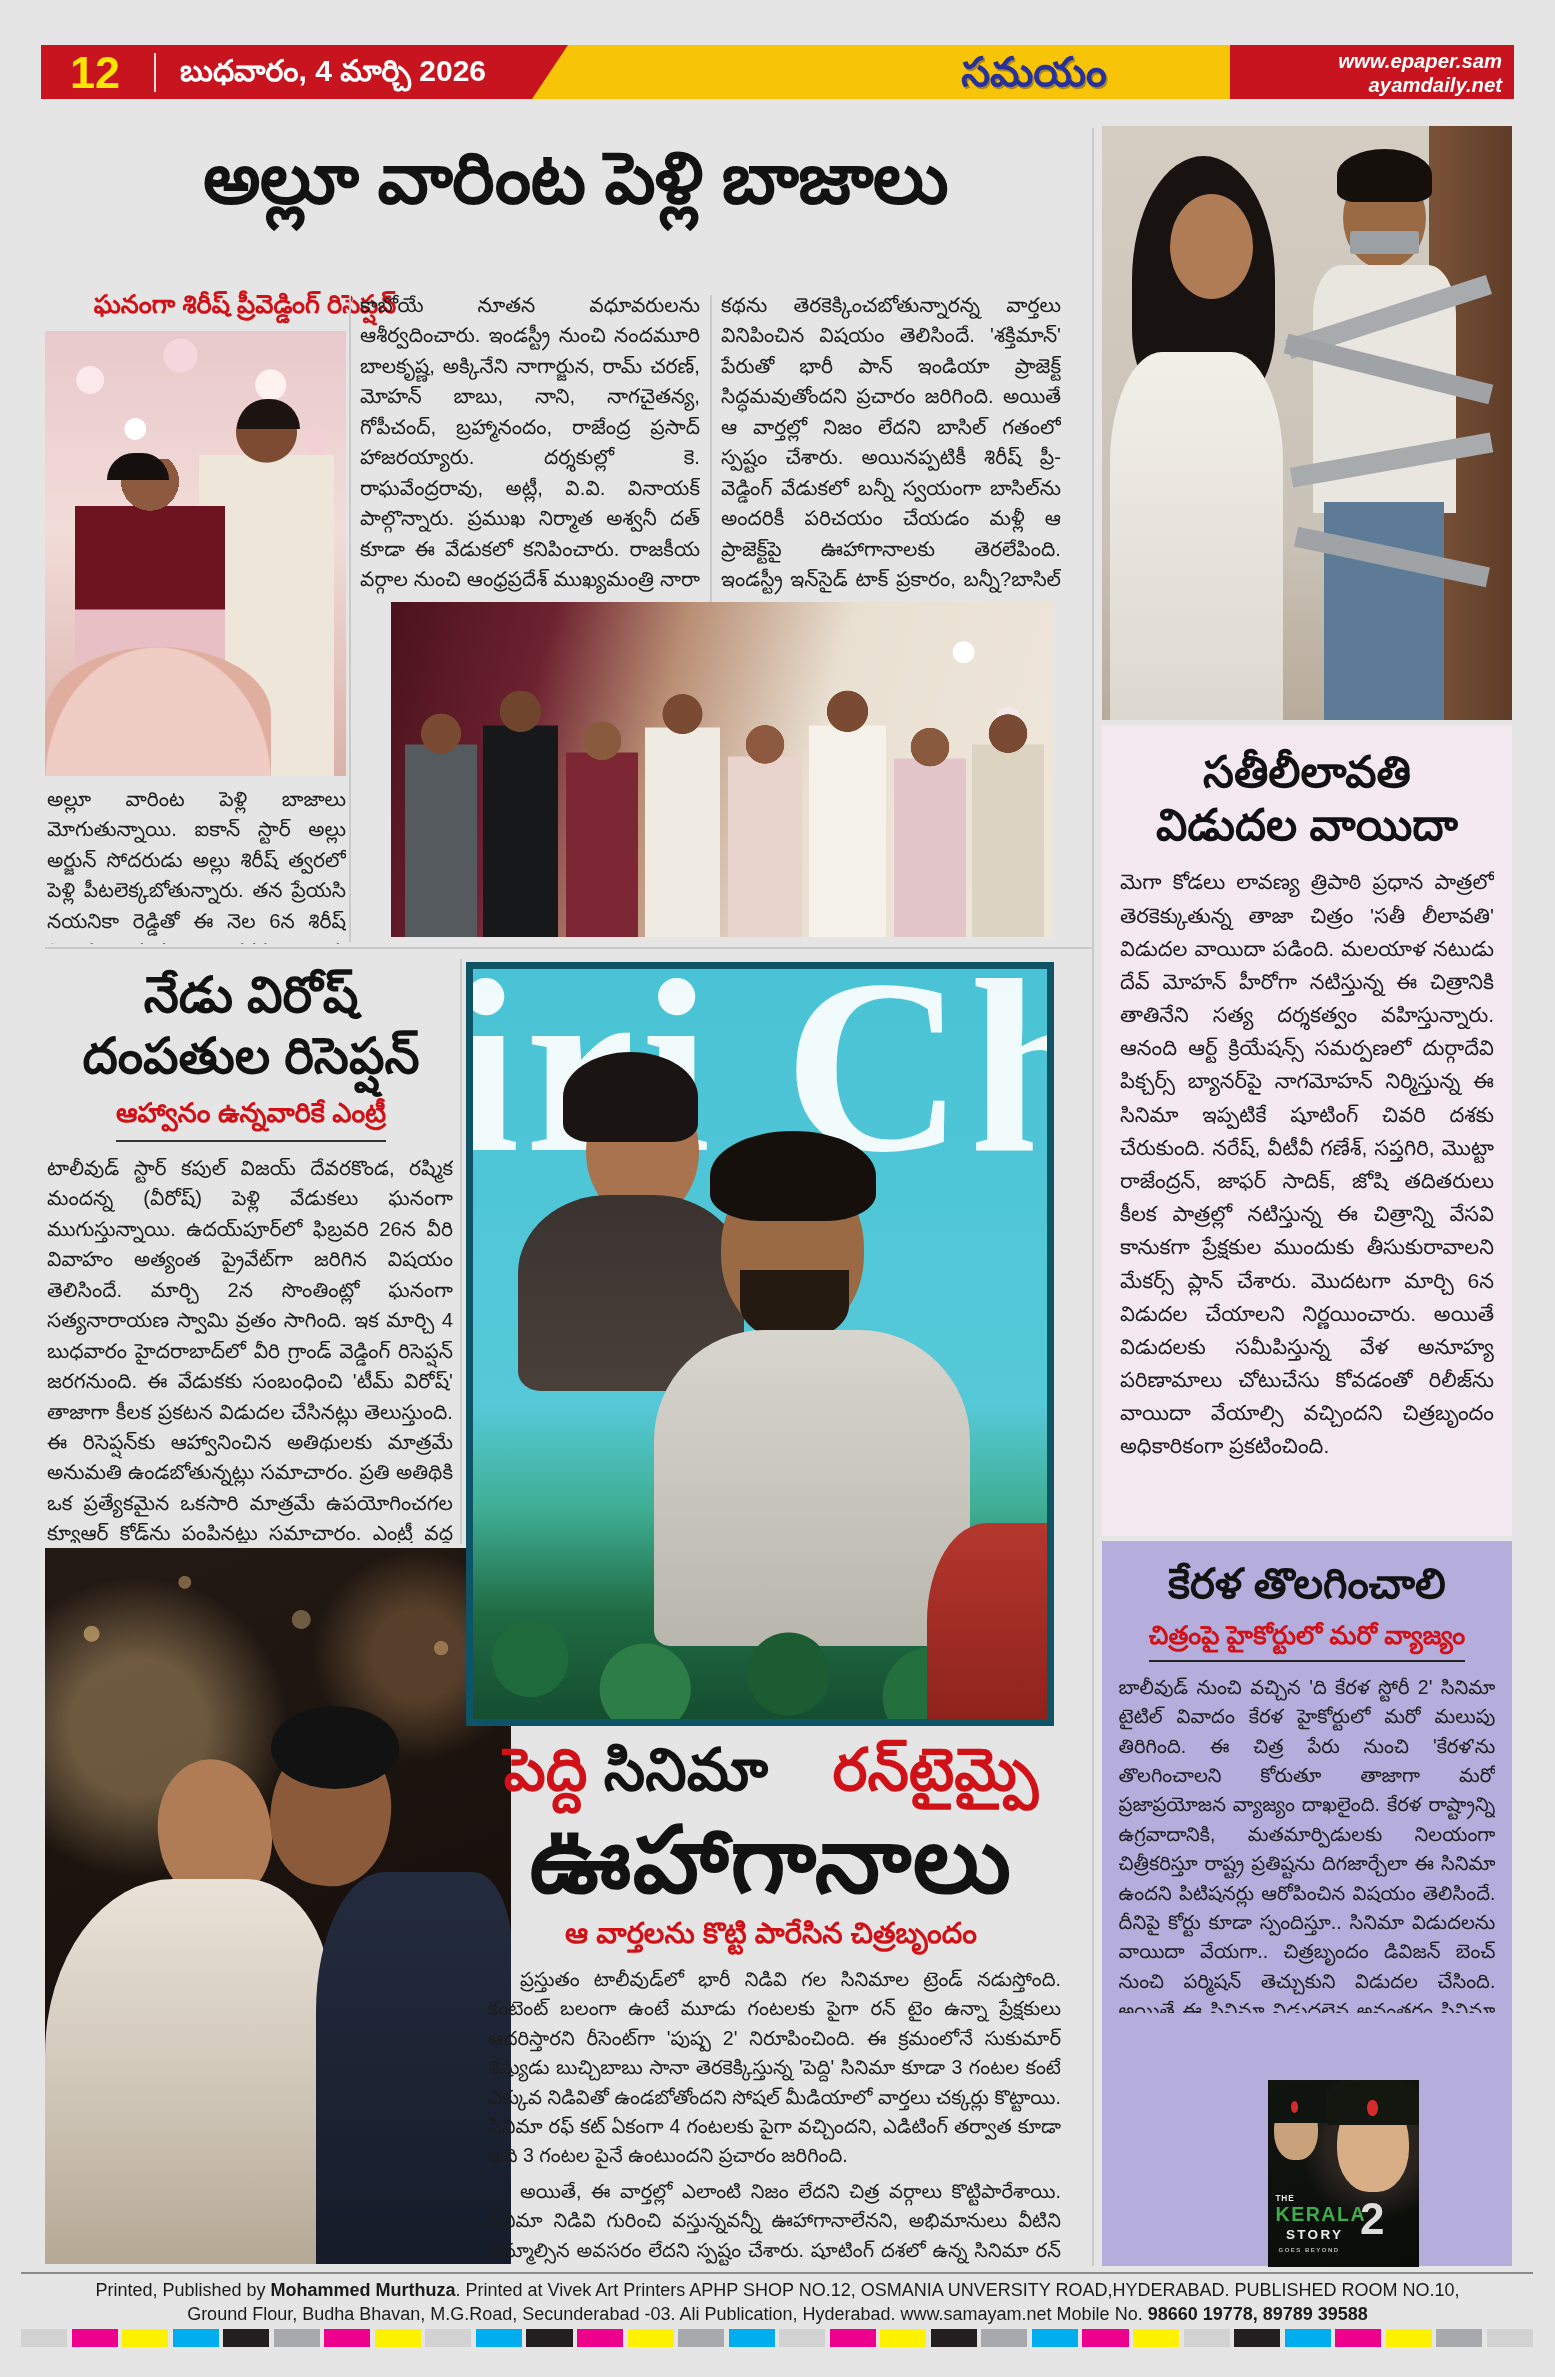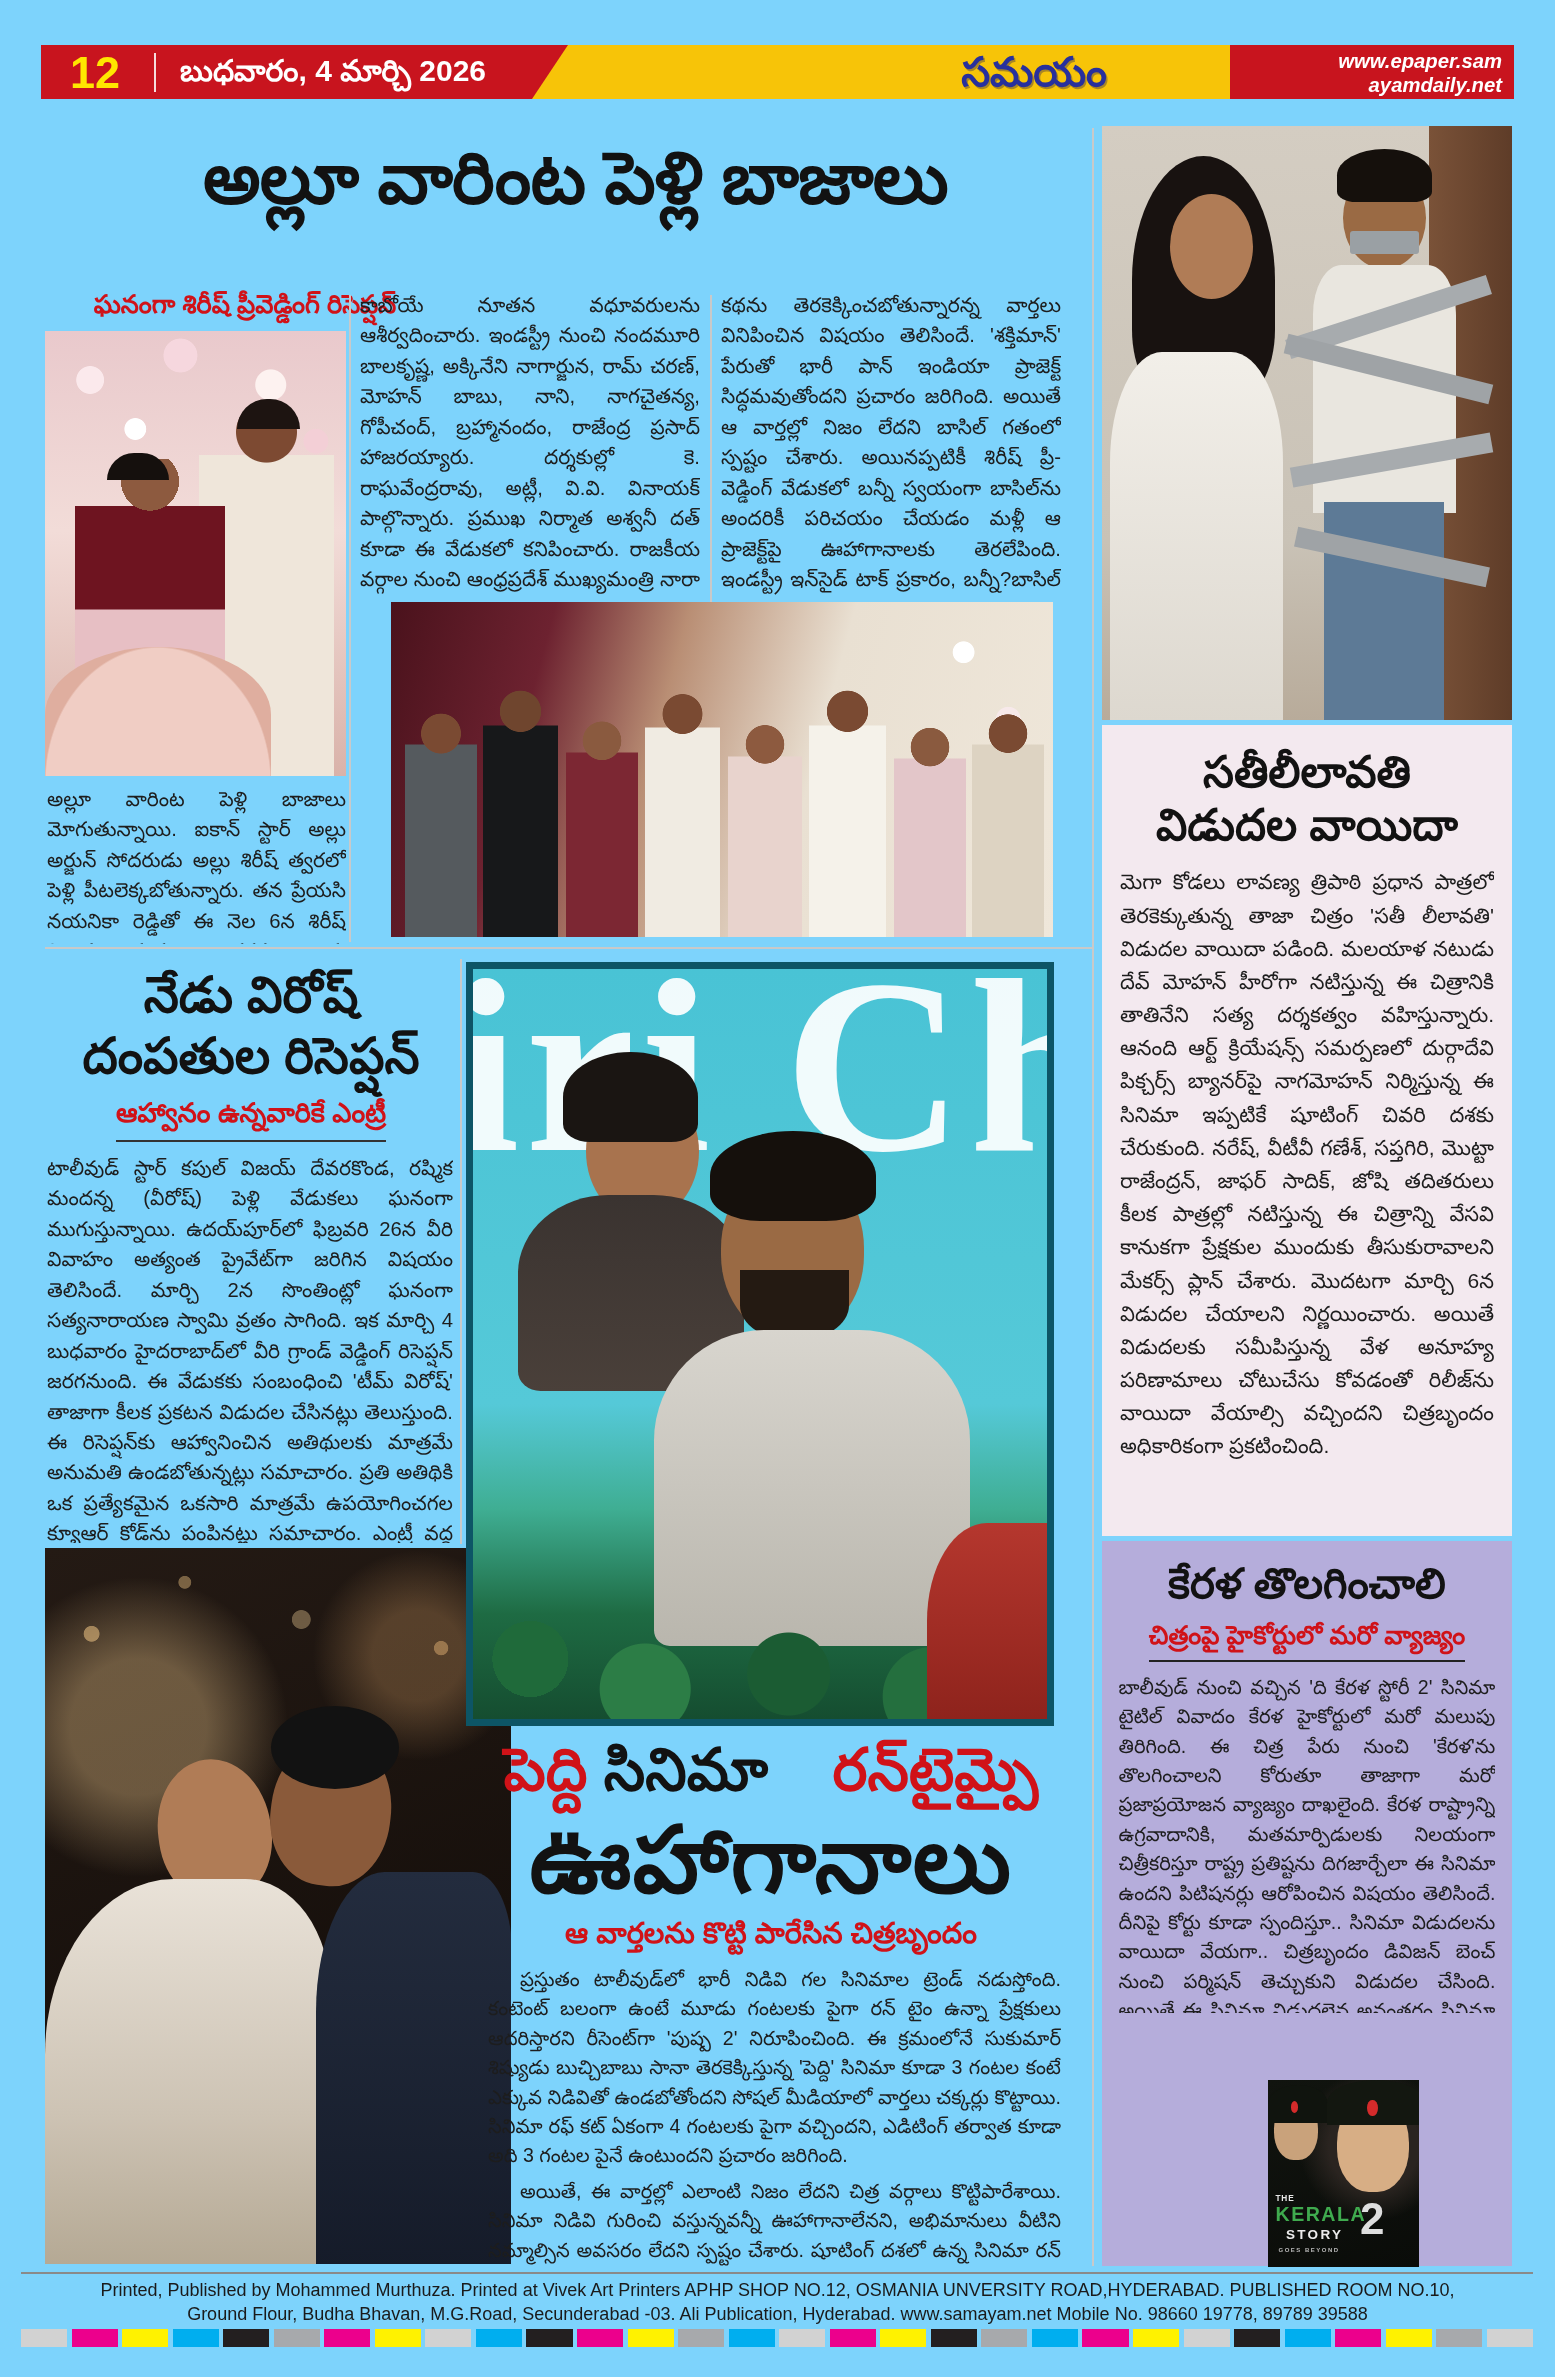--- a/index.html
+++ b/index.html
@@ -1,17 +1,17 @@
 <!DOCTYPE html>
 <html style="font-size:12px"><head>
 <meta charset="utf-8">
 <style>
   html,body{margin:0;padding:0;background:#ffffff;}
   body{font-family:"Liberation Sans", sans-serif;}
-  .page{position:relative;width:1555px;height:2377px;background:#7dd3fc;overflow:hidden;}
+  .page{position:relative;width:1555px;height:2377px;background:#e5e5e5;overflow:hidden;}
   .abs{position:absolute;}
   .bar{background:#f7c408;}
   .bar-left{background:#c8141e;clip-path:polygon(0 0,100% 0,calc(100% - 36px) 100%,0 100%);}
   .bar-right{background:#c8141e;}
   .pagenum{color:#ffe600;font-size:45px;font-weight:bold;}
   .bar-date{color:#ffffff;font-size:30px;font-weight:bold;}
   .bar-div{width:2.3px;background:#ffffff;opacity:.85;}
   .masthead{color:#28309c;font-size:41px;font-weight:bold;text-shadow:1.5px 1.5px 0 rgba(20,20,90,.35);}
   .website{color:#ffffff;font-size:20.3px;line-height:1.15;text-align:right;font-weight:bold;}
   .h-main{font-size:72px;font-weight:bold;color:#121212;text-align:center;letter-spacing:-0.8px;line-height:1.05;}
@@ -19,21 +19,21 @@
   .body-txt{font-size:20.3px;line-height:1.5;color:#1d1d1d;text-align:justify;overflow:hidden;}
   .body-txt p{margin:0 0 6px 0;text-indent:32px;}
   .vline{width:1.5px;background:#c9c9c9;}
   .hline{height:1.5px;background:#c9c9c9;}
   .h2{font-weight:bold;color:#121212;text-align:center;line-height:1.22;}
   .underline{border-bottom:2.3px solid #222;padding-bottom:4.5px;}
   .pinkbox{background:#f3e9ef;}
   .lavbox{background:#b5addb;}
   .photo{overflow:hidden;}
   .foot{font-size:18px;color:#1a1a1a;text-align:center;width:100%;}
-  .foot b{font-weight:normal;text-align:center;}
+  .foot b{font-weight:bold;text-align:center;}
   .regbar{display:flex;gap:4.5px;}
   .swatch{flex:1 1 auto;height:100%;}
   .serif{font-family:"Liberation Serif", serif;}
 </style>
 </head>
 <body>
 
 <div class="page">
 
   <div class="abs bar" style="left:41px;top:45px;width:1473px;height:54px;">

